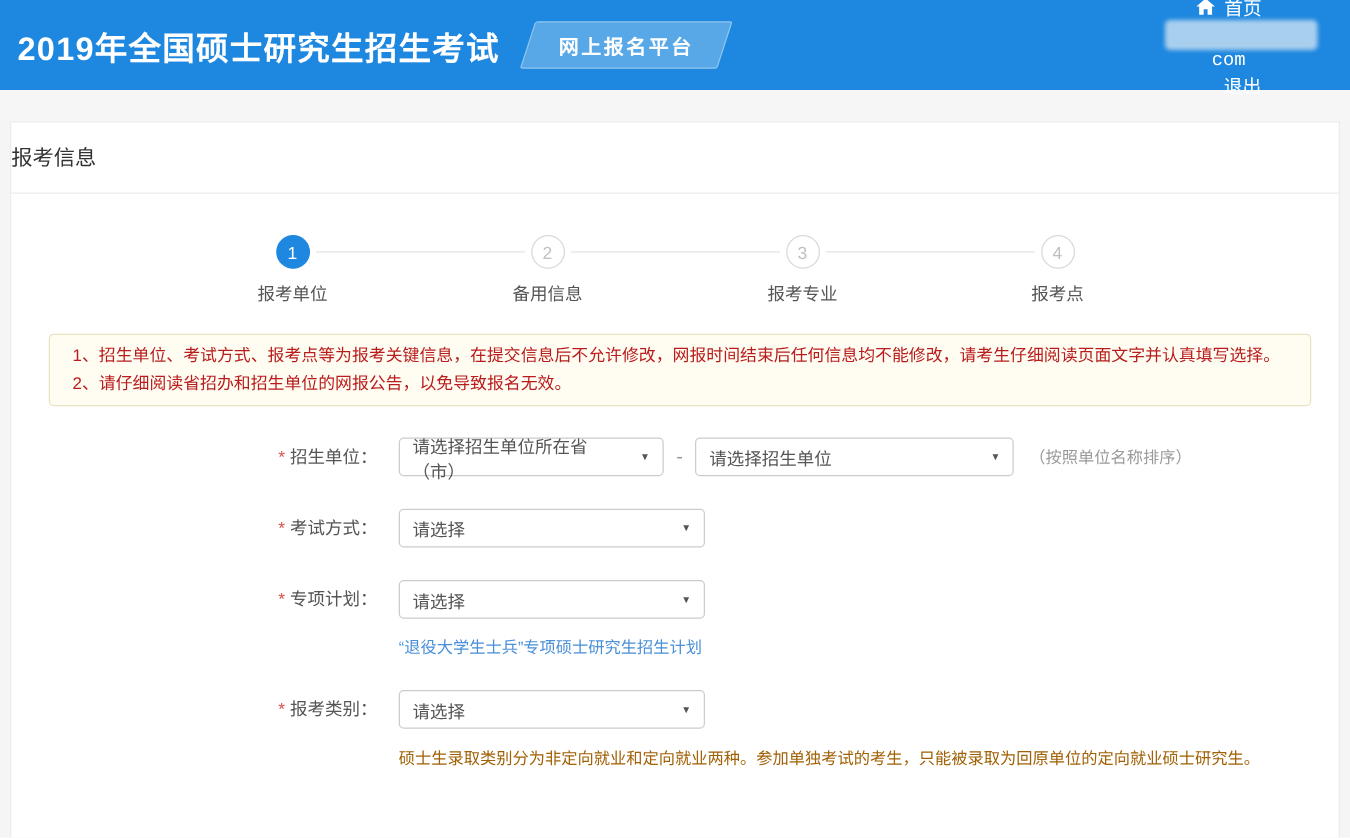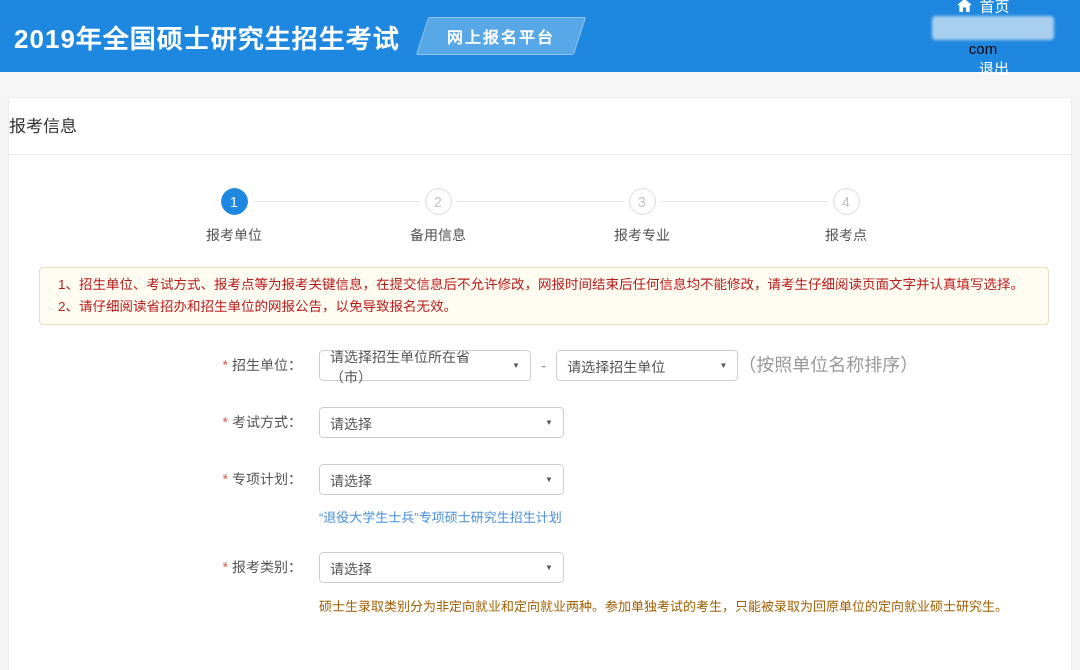--- a/index.html
+++ b/index.html
@@ -53,21 +53,21 @@
   .topnav a { color: #fff; text-decoration: none; display: inline-flex; align-items: center; }
   .home-link svg { margin-right: 6px; }
   .masked-user {
     width: 122px;
     height: 24px;
     margin: 0 6px 0 26px;
     background: #a9cfee;
     border-radius: 4px;
     filter: blur(1.5px);
   }
-  .user-suffix { font-size: 15px; color: #000000; }
+  .user-suffix { font-size: 15px; color: #ffffff; font-family: Liberation Mono, monospace; }
   .logout-link { margin-left: 22px; }
 
   
   .substrip { height: 25px; background: #f6f6f7; }
 
   
   .panel {
     margin: 0 8px;
     background: #fff;
     border: 1px solid #ececee;
@@ -168,24 +168,24 @@
     border: 1px solid #ccc;
     border-radius: 4px;
     background: #fff;
     padding: 0 10px;
     font-size: 14px;
     color: #555;
     cursor: pointer;
   }
   .select .arrow { font-size: 8px; color: #555; margin-left: 8px; }
   .w-province { width: 212px; }
-  .w-unit { width: 182px; gap: 12px; }
+  .w-unit { width: 255px; gap: 12px; }
   .w-std { width: 245px; }
   .dash { line-height: 31px; margin: 0 10px; color: #999; }
-  .inline-note { line-height: 31px; font-size: 18px; color: #9a9a9a; }
+  .inline-note { line-height: 31px; margin-left: 12px; font-size: 13px; color: #9a9a9a; }
   .helper { margin-top: 12px; font-size: 13px; }
   .helper a { color: #4a90d9; text-decoration: none; }
   .block-note { margin-top: 13px; font-size: 13px; color: #a16207; }
 </style>
 </head>
 <body>
 
 <header class="topbar">
   <h1 class="site-title">2019年全国硕士研究生招生考试</h1>
   <div class="badge">

